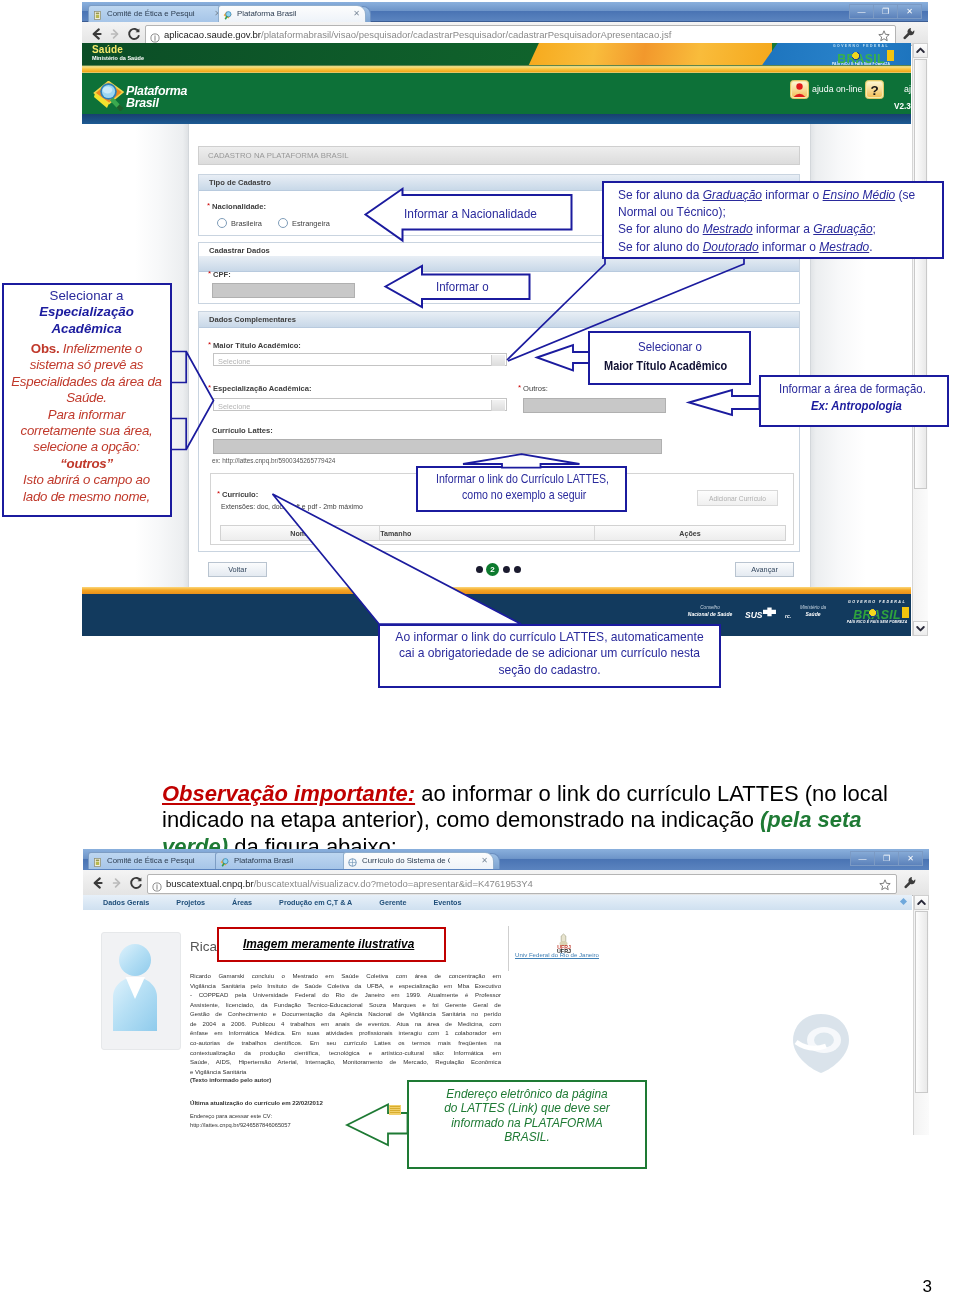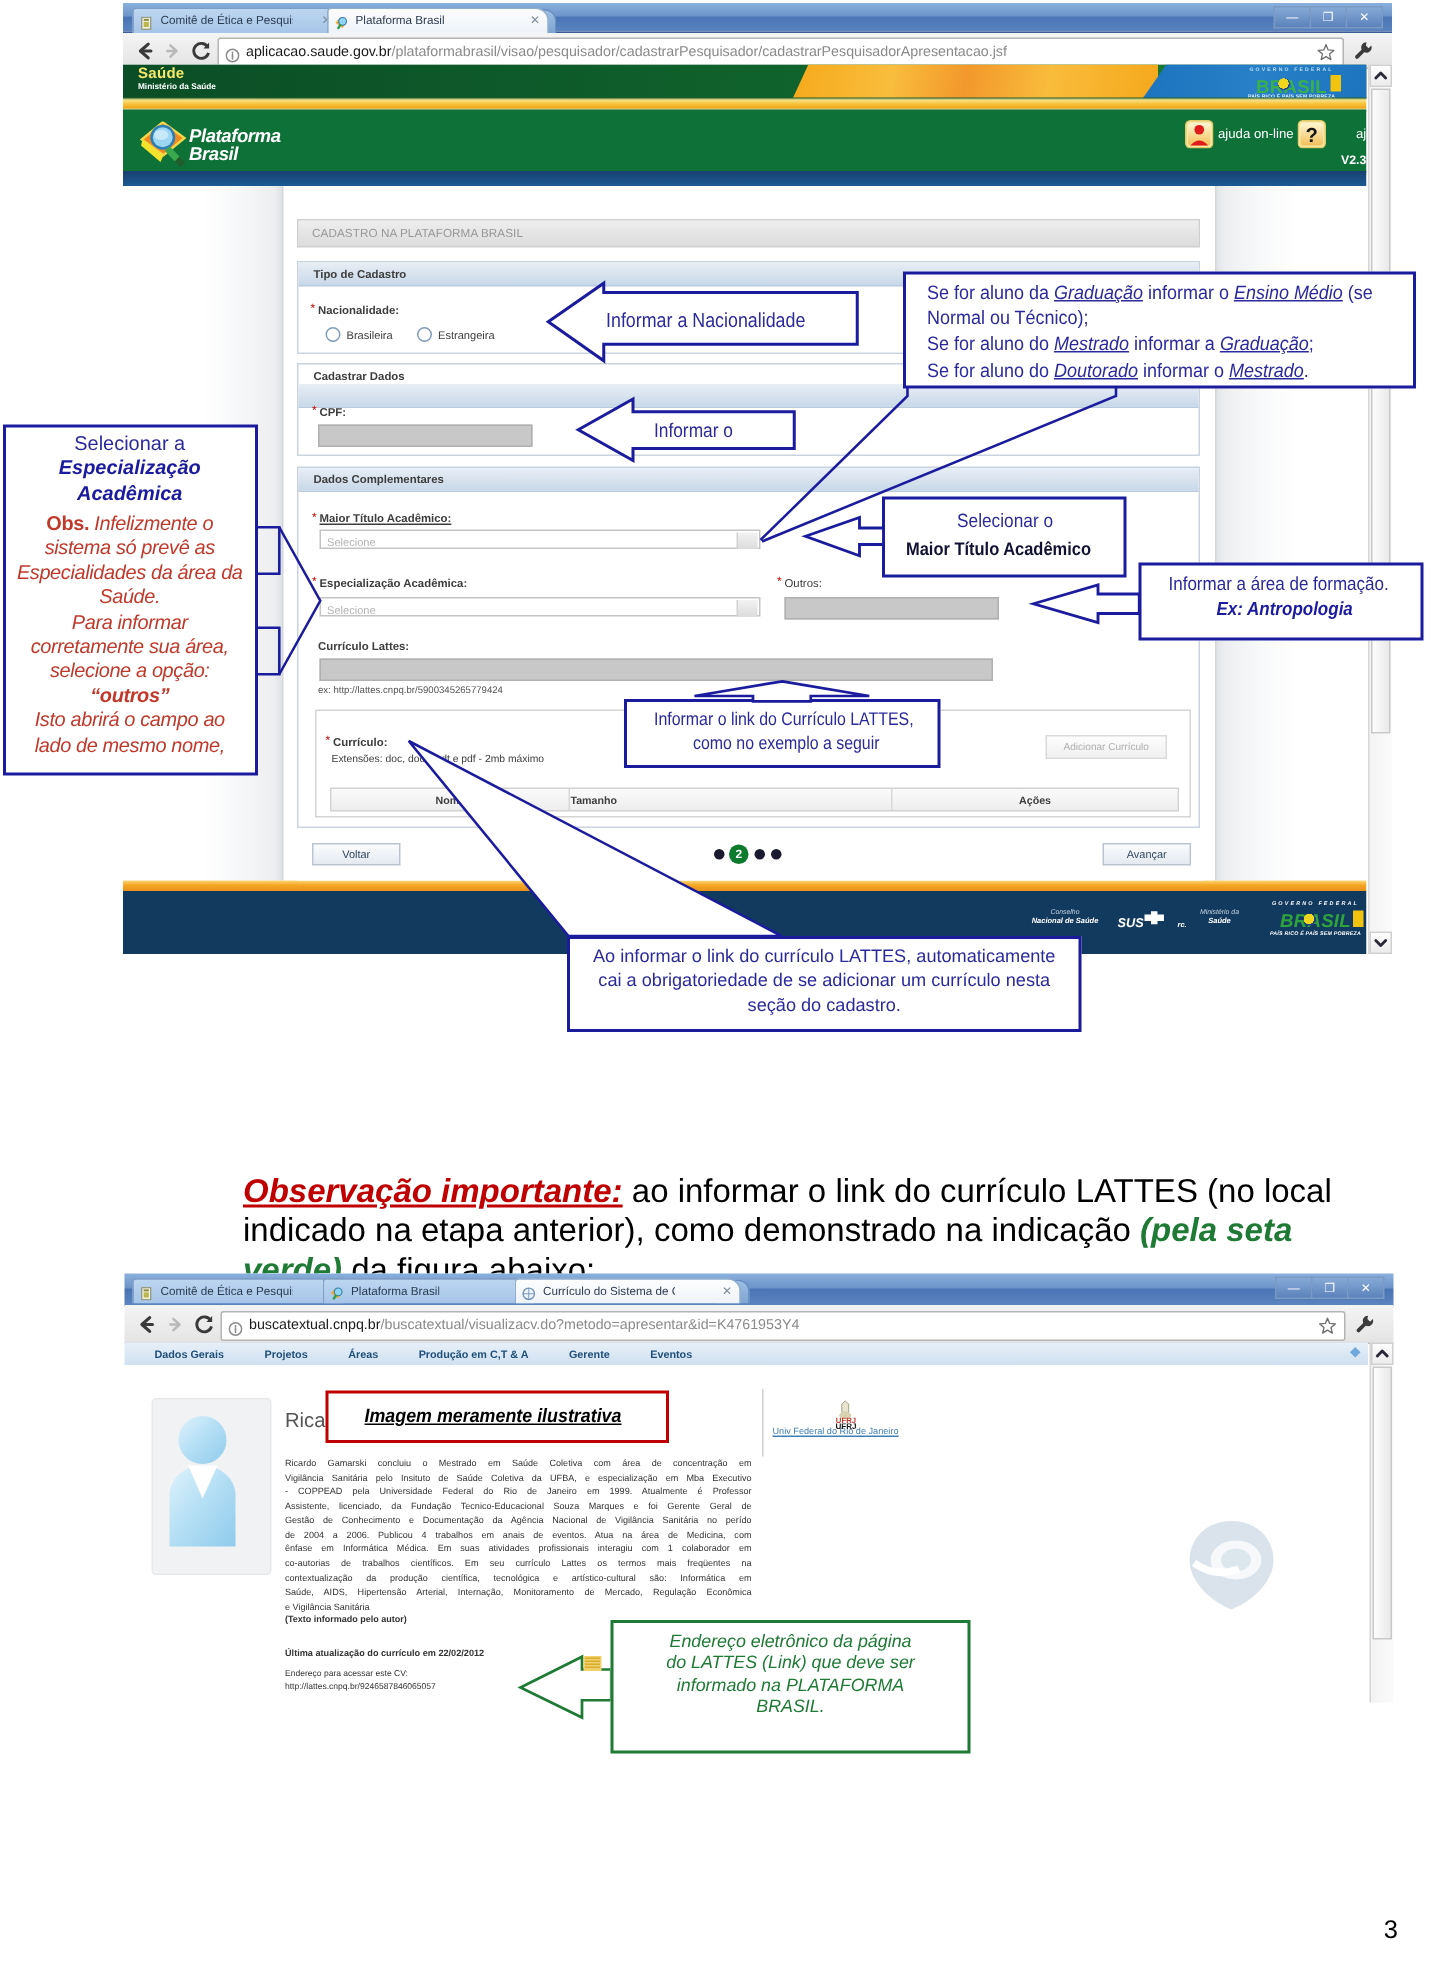--- a/index.html
+++ b/index.html
@@ -246,21 +246,21 @@
         <span data-name="label-cpf" style="position:absolute;left:14px;top:27px;font-size:7.6px;font-weight:bold;color:#3d3d3d;">CPF:</span>
         <span class="abs" data-name="cpf-input" style="left:13px;top:40px;width:141px;height:13px;background:#c8c8c8;border:1px solid #b0b0b0;"></span>
       </div>
 
       <div class="abs" data-name="panel-dados-complementares" style="left:0px;top:187px;width:602px;height:241px;border:1px solid #c9d4e0;box-sizing:border-box;background:#fff;">
         <div data-name="panel-dados-complementares-header" style="height:15px;background:linear-gradient(to bottom,#e8eef5,#c8d8e8);border-bottom:1px solid #b8cade;">
           <span style="position:absolute;left:10px;top:3px;font-size:7.6px;font-weight:bold;color:#3d3d3d;">Dados Complementares</span>
         </div>
 
         <span data-name="required-star" style="position:absolute;left:9px;top:28px;color:#c00;font-size:8px;">*</span>
-        <span data-name="label-maior-titulo" style="position:absolute;left:14px;top:29px;font-size:7.6px;font-weight:bold;color:#3d3d3d;text-decoration:underline;">Maior Título Acadêmico:</span>
+        <span data-name="label-maior-titulo" style="position:absolute;left:14px;top:29px;font-size:7.6px;font-weight:bold;color:#3d3d3d;">Maior Título Acadêmico:</span>
         <div class="abs" data-name="select-maior-titulo" style="left:14px;top:41px;width:294px;height:13px;border:1px solid #c4c4c4;background:#fff;box-sizing:border-box;">
           <span style="position:absolute;left:4px;top:3px;font-size:7.4px;color:#b4b4b4;">Selecione</span>
           <span data-name="chevron-down-icon" style="position:absolute;right:1px;top:1px;width:13px;height:11px;background:linear-gradient(to bottom,#f2f2f2,#dcdcdc);border-left:1px solid #d2d2d2;"></span>
         </div>
 
         <span data-name="required-star" style="position:absolute;left:9px;top:71px;color:#c00;font-size:8px;">*</span>
         <span data-name="label-especializacao" style="position:absolute;left:14px;top:72px;font-size:7.6px;font-weight:bold;color:#3d3d3d;">Especialização Acadêmica:</span>
         <div class="abs" data-name="select-especializacao" style="left:14px;top:86px;width:294px;height:13px;border:1px solid #c4c4c4;background:#fff;box-sizing:border-box;">
           <span style="position:absolute;left:4px;top:3px;font-size:7.4px;color:#b4b4b4;">Selecione</span>
           <span data-name="chevron-down-icon" style="position:absolute;right:1px;top:1px;width:13px;height:11px;background:linear-gradient(to bottom,#f2f2f2,#dcdcdc);border-left:1px solid #d2d2d2;"></span>

